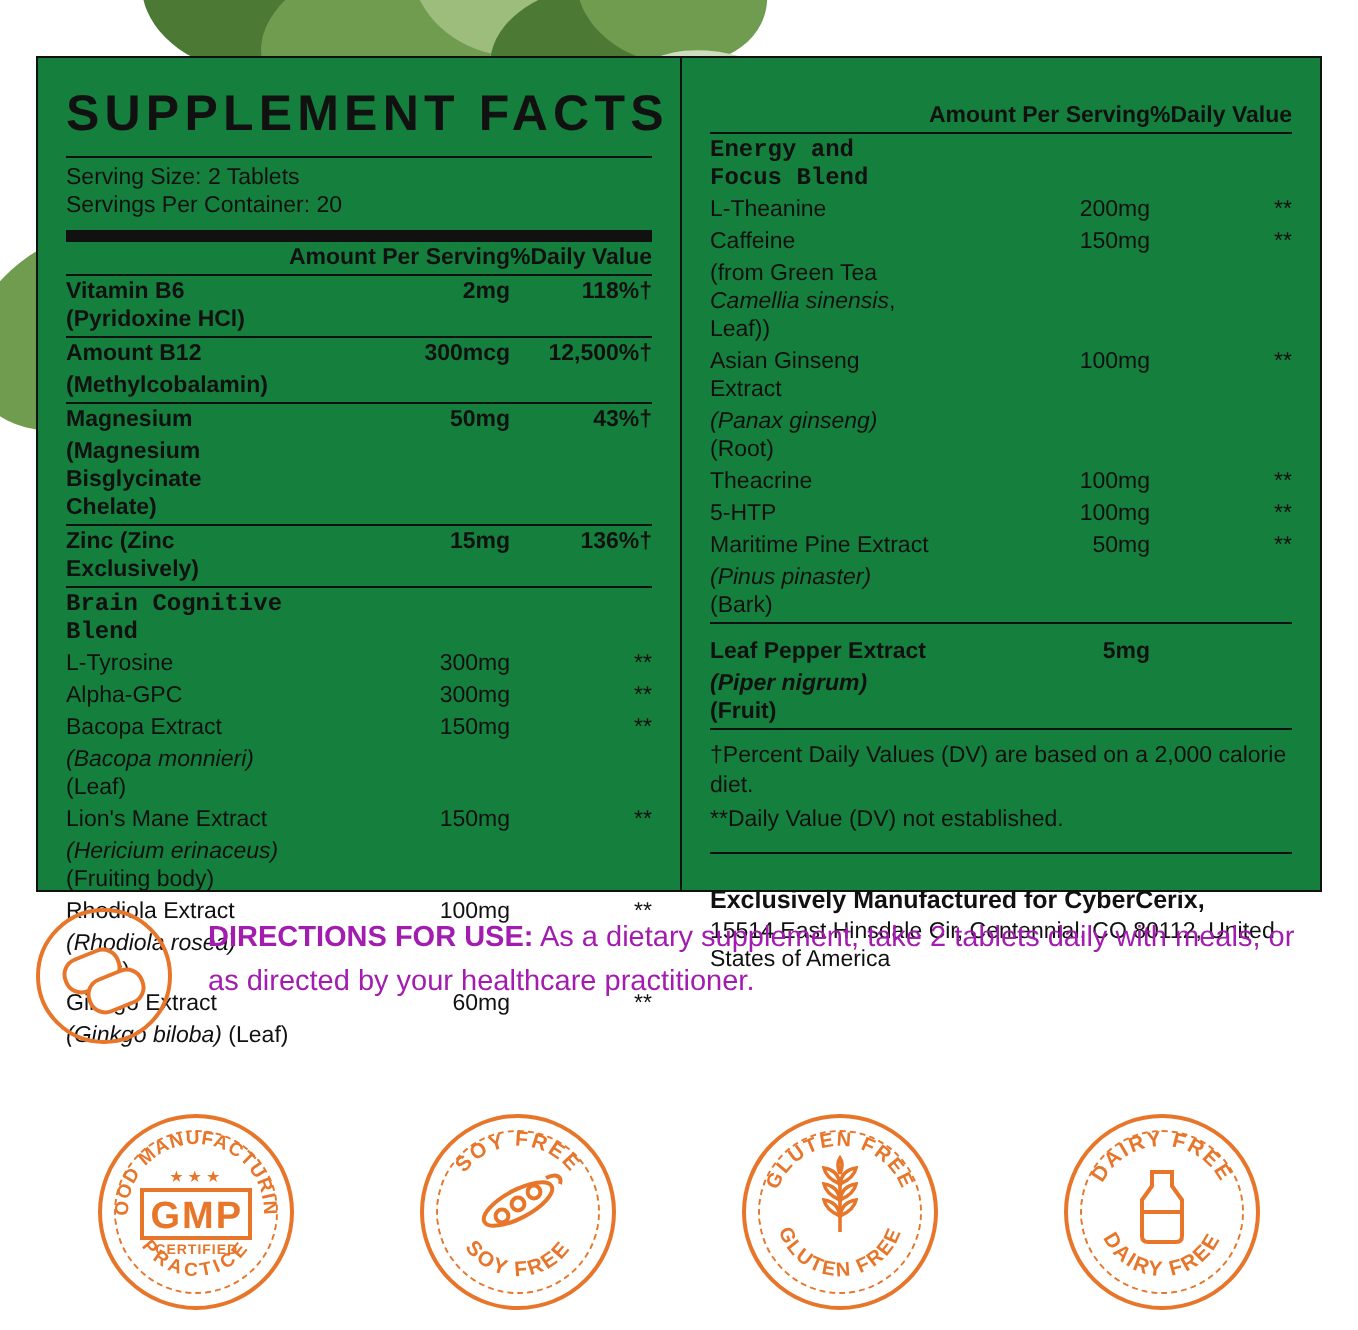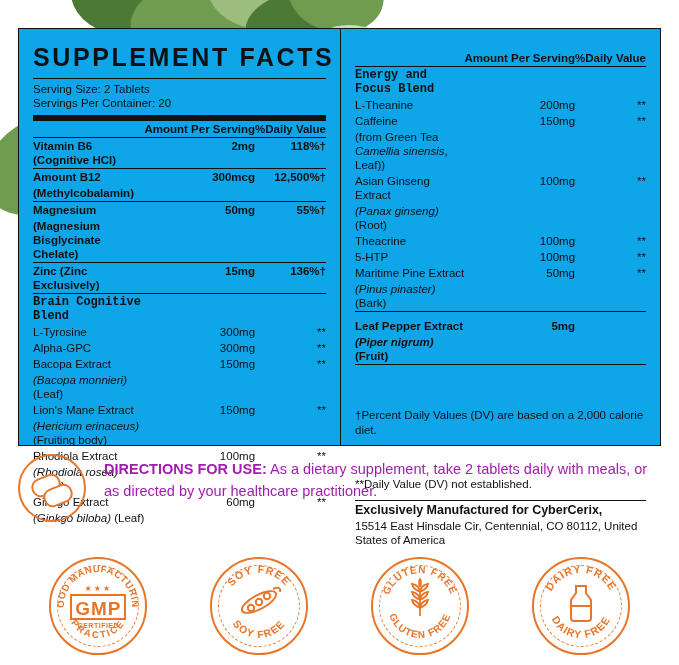--- a/index.html
+++ b/index.html
@@ -33,21 +33,21 @@
   .leaf.light { background: #9dbd7d; }
   .leaf.pale { background: #cdddbd; }
 
   
   .facts-panel {
     position: absolute;
     top: 28px;
     left: 18px;
     width: 643px;
     height: 418px;
-    background: #0ea5e9;
+    background: #15803d;
     border: 1px solid #111;
     box-sizing: border-box;
     z-index: 2;
     display: flex;
   }
   .col-left {
     width: 322px;
     box-sizing: border-box;
     padding: 10px 14px 0 14px;
     border-right: 1px solid #111;
@@ -111,27 +111,26 @@
     font-size: 12px;
     padding-top: 3px;
     font-family: Liberation Mono, monospace;
   }
 
   .footnote {
     font-size: 11.5px;
     line-height: 15px;
     color: #111;
     padding-top: 6px;
-    margin-top: 37px;
   }
   .mfg {
     font-size: 11.5px;
     line-height: 14px;
     color: #111;
-    padding-top: 2px;
+    padding-top: 16px;
   }
   .mfg .mfg-title { font-weight: 700; font-size: 12.5px; display:block; margin-bottom: 2px;}
 
   
   .directions {
     position: absolute;
     top: 452px;
     left: 18px;
     width: 643px;
     display: flex;
@@ -240,40 +239,40 @@
 
     <table class="sf">
       <tbody>
           <tr class="hdr-row row-sep">
         <td class="c-name"></td>
         <td class="c-amt">Amount Per Serving</td>
         <td class="c-dv">%Daily Value</td>
       </tr>
 
       <tr class="row-sep">
-        <td class="c-name bold">Vitamin B6 (Cognitive HCl)</td>
+        <td class="c-name bold">Vitamin B6 (Pyridoxine HCl)</td>
         <td class="c-amt bold">2mg</td>
         <td class="c-dv bold">118%†</td>
       </tr>
 
       <tr>
         <td class="c-name bold">Amount B12</td>
         <td class="c-amt bold">300mcg</td>
         <td class="c-dv bold">12,500%†</td>
       </tr>
       <tr class="row-sep">
         <td class="c-name bold sub">(Methylcobalamin)</td>
         <td class="c-amt"></td>
             <td class="c-dv"></td>
       </tr>
 
       <tr>
         <td class="c-name bold">Magnesium</td>
         <td class="c-amt bold">50mg</td>
-        <td class="c-dv bold">55%†</td>
+        <td class="c-dv bold">43%†</td>
       </tr>
       <tr class="row-sep">
         <td class="c-name bold sub">(Magnesium Bisglycinate Chelate)</td>
         <td class="c-amt"></td>
             <td class="c-dv"></td>
       </tr>
 
       <tr class="row-sep">
         <td class="c-name bold">Zinc (Zinc Exclusively)</td>
         <td class="c-amt bold">15mg</td>

